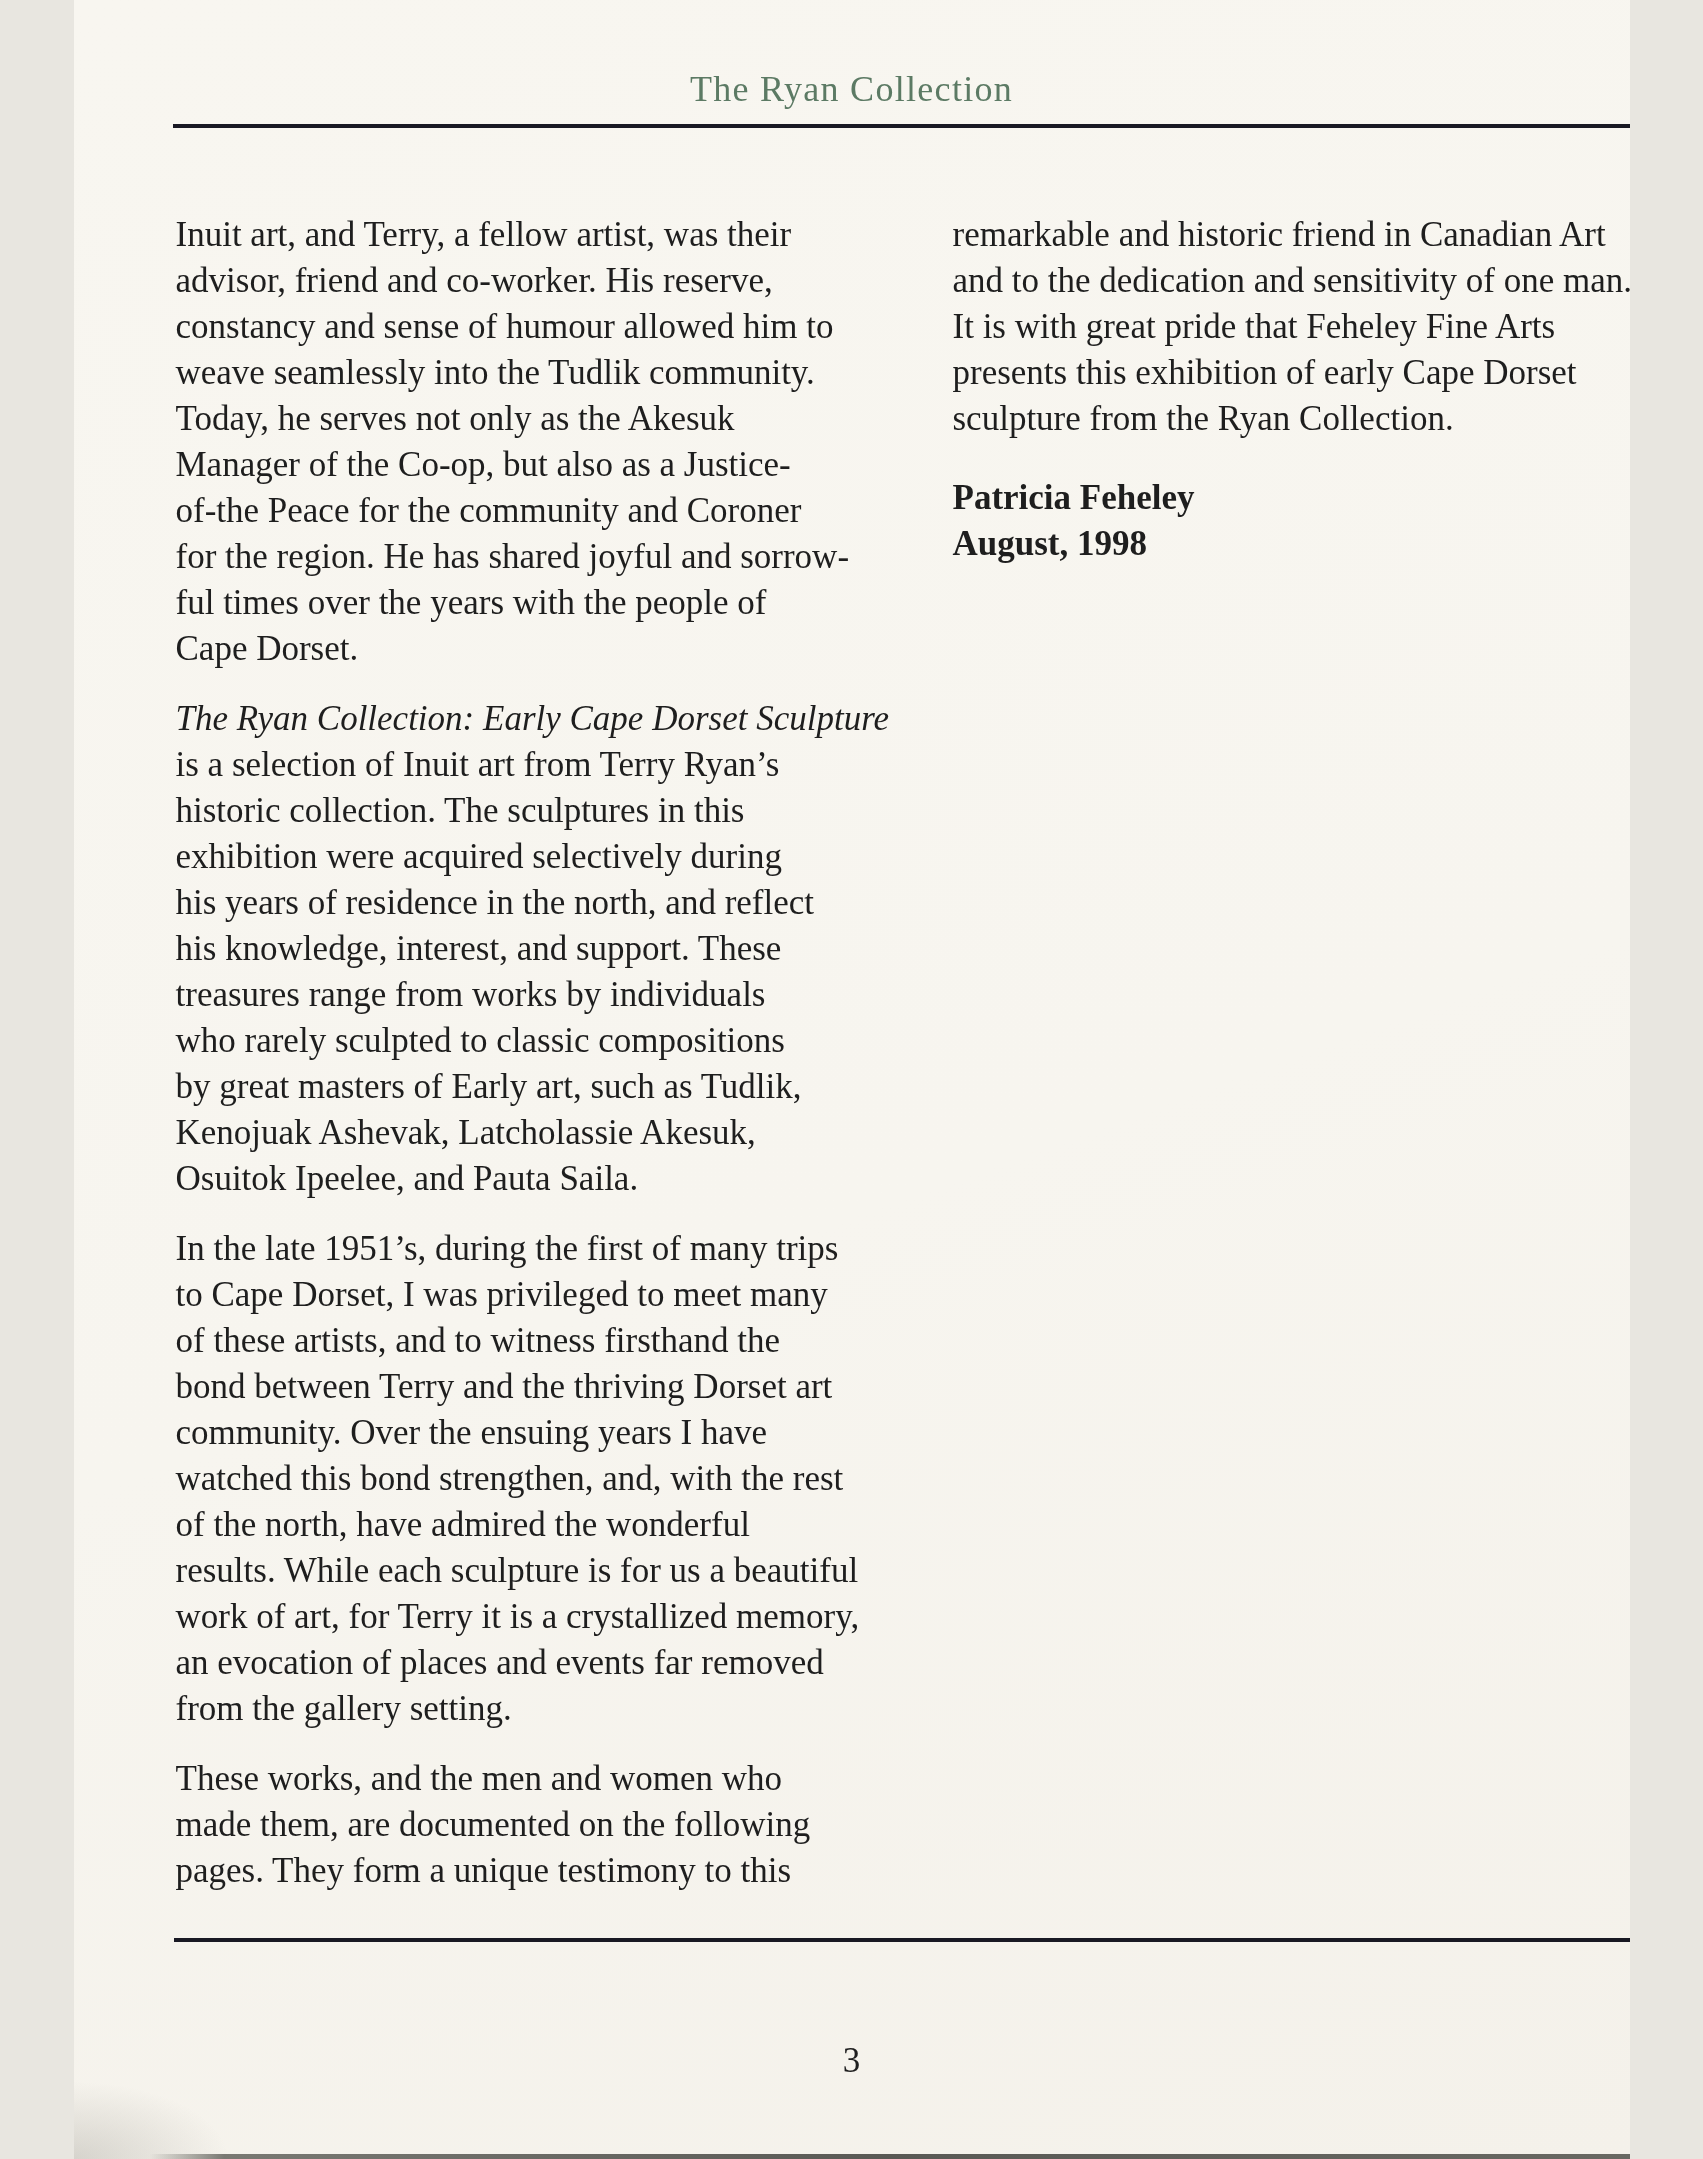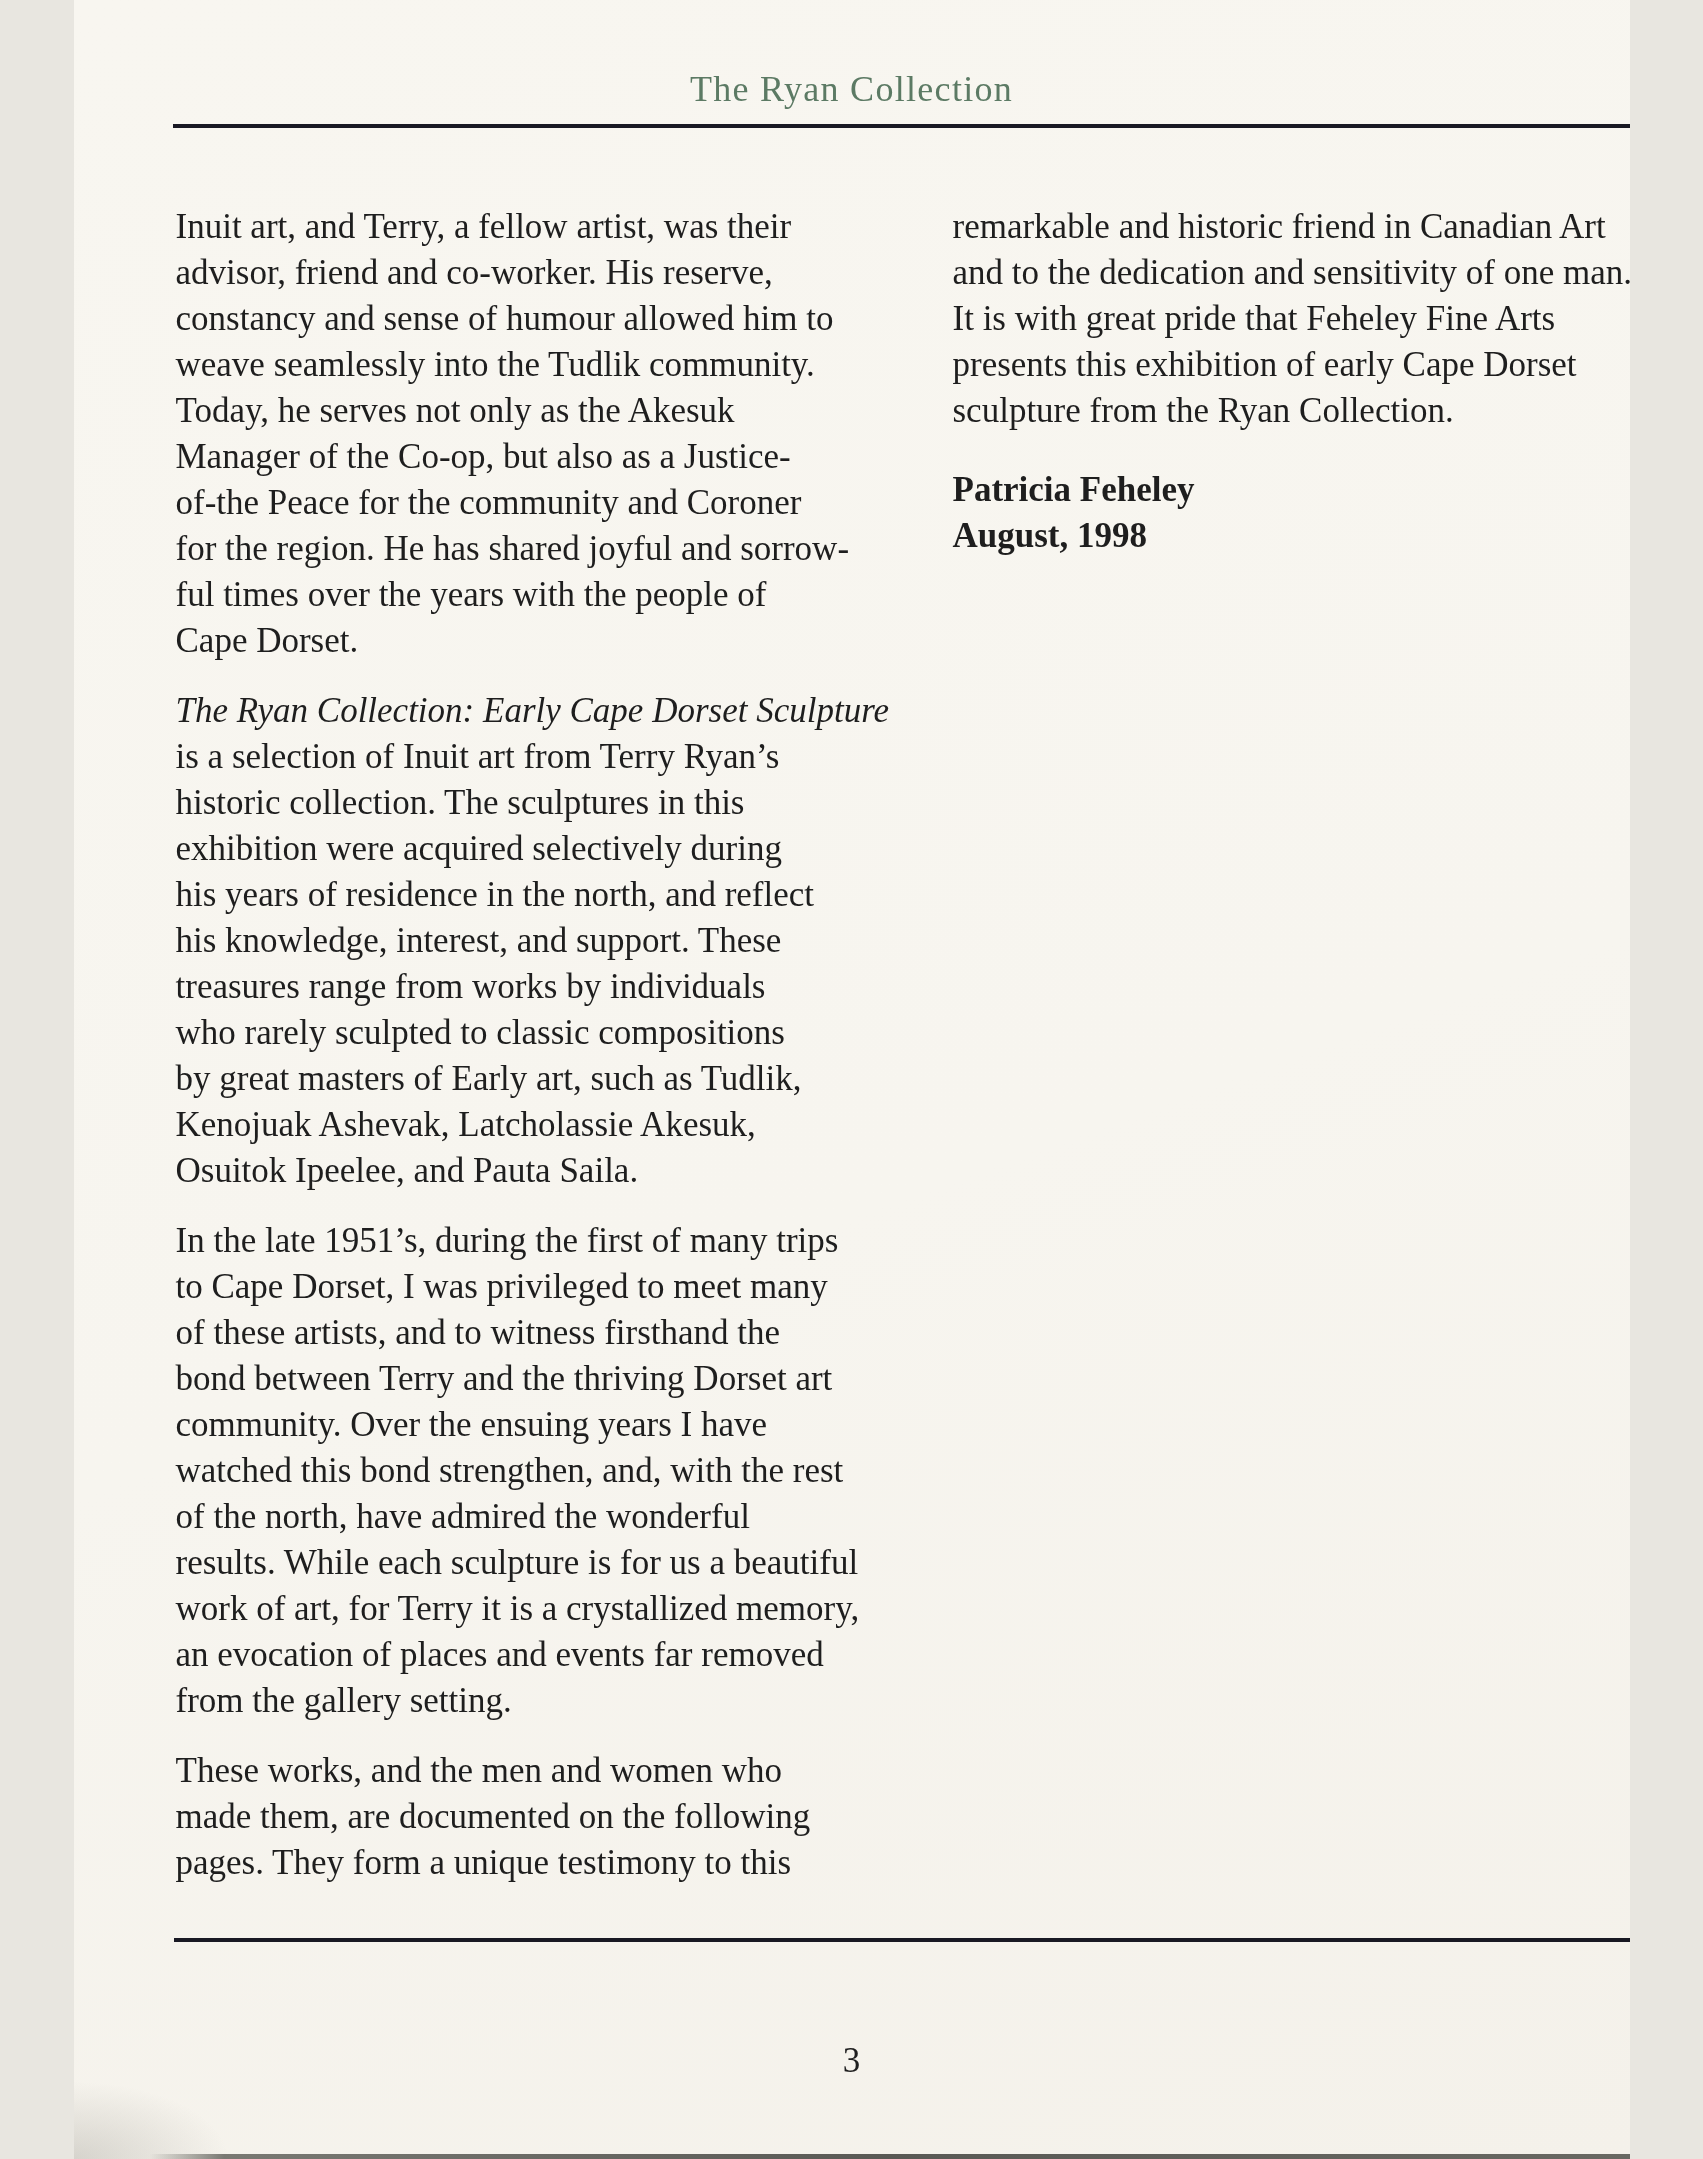--- a/index.html
+++ b/index.html
@@ -38,21 +38,21 @@
     left: 99px;
     width: 1501px;
   }
   .rule-bottom {
     top: 1938px;
     left: 100px;
     width: 1496px;
   }
   .col {
     position: absolute;
-    top: 204px;
+    top: 212px;
     font-size: 35px;
     line-height: 46px;
   }
   .col-left  { left: 102px;  width: 752px; }
   .col-right { left: 879px; width: 761px; }
   .para { margin: 0 0 24px 0; }
   .line { display: block; white-space: nowrap; }
   .line.italic { font-style: italic; }
   .para.signature { font-weight: bold; margin-top: 33px; }
   .page-number {

